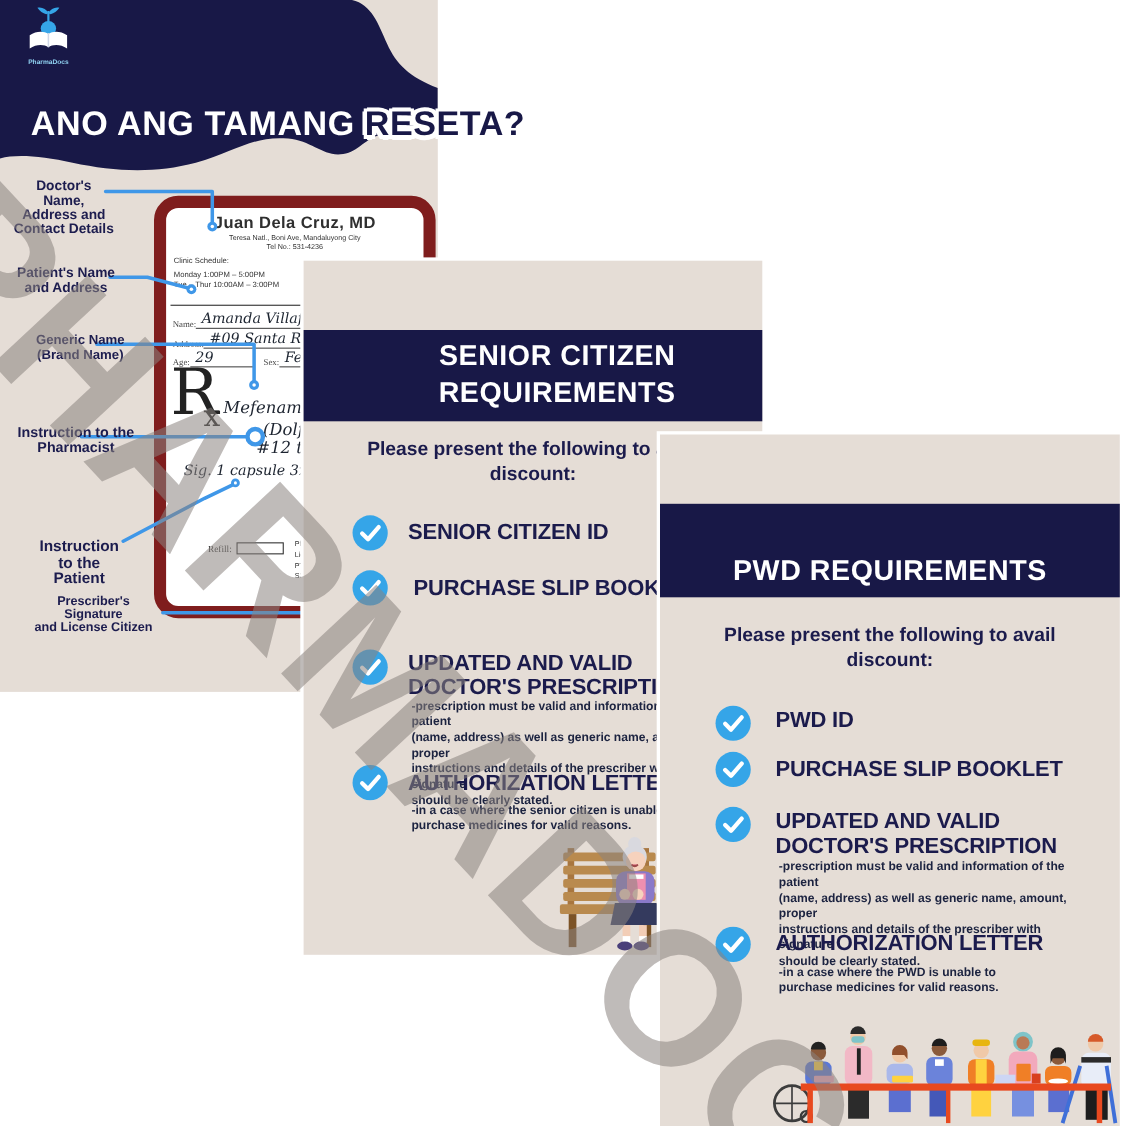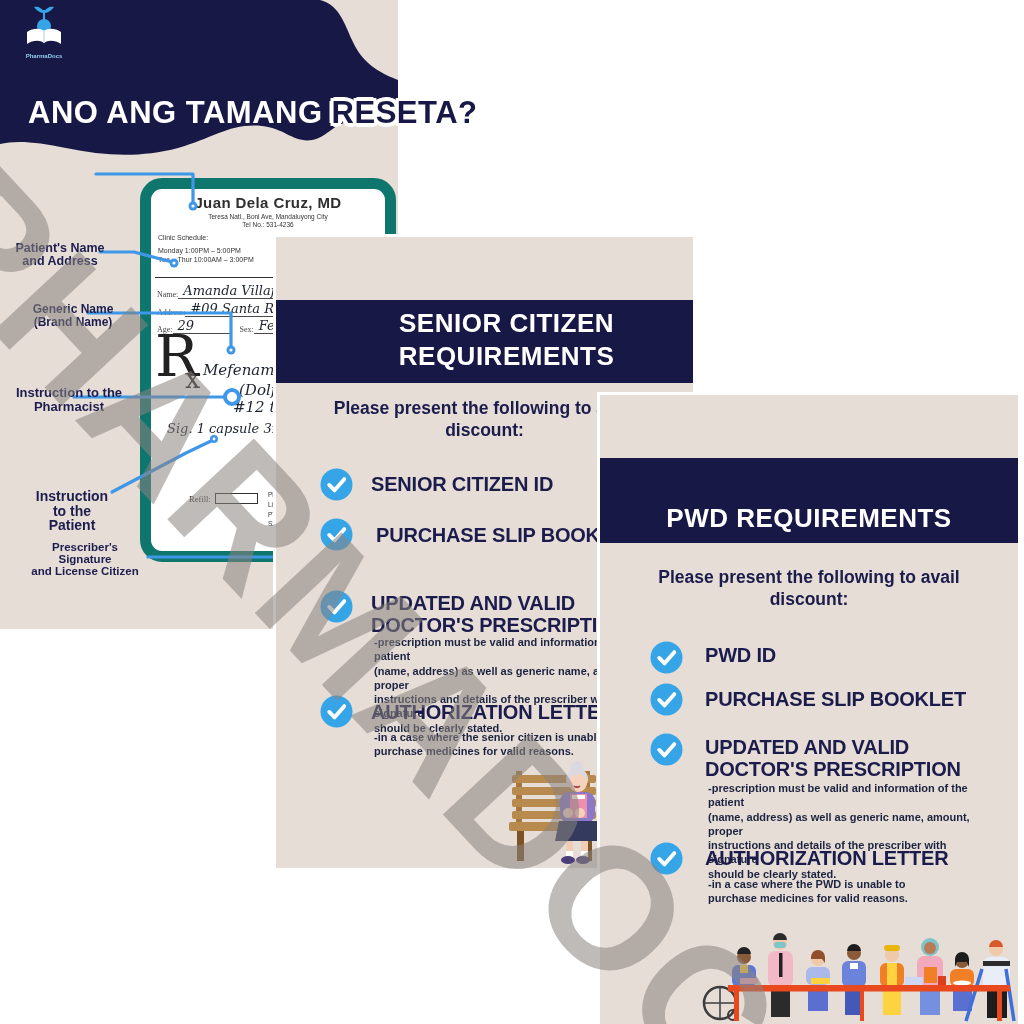--- a/index.html
+++ b/index.html
@@ -19,21 +19,21 @@
   .logo{position:absolute;left:20px;top:6px;width:48px;text-align:center;z-index:5;}
   .logo .lname{font-size:6px;font-weight:700;color:#8fd0f0;margin-top:1px;}
   .ptitle{position:absolute;left:28px;top:74px;font-weight:800;font-size:31px;letter-spacing:.5px;white-space:nowrap;z-index:4;}
   .t1{color:#ffffff;}
   .t2{color:#181847;margin-left:9px;
     text-shadow:-3px -3px 0 #fff,3px -3px 0 #fff,-3px 3px 0 #fff,3px 3px 0 #fff,0 -4px 0 #fff,0 4px 0 #fff,-4px 0 0 #fff,4px 0 0 #fff;}
   .callout{position:absolute;font-weight:800;color:#1c1c4e;text-align:center;line-height:1.05;z-index:6;}
   .lines{position:absolute;left:0;top:0;z-index:5;}
   
   .pad{position:absolute;left:140px;top:178px;width:256px;height:384px;background:#fff;
-    border:11px solid #0f766e;border-radius:22px;box-sizing:border-box;overflow:hidden;z-index:2;}
+    border:11px solid #7f1d1d;border-radius:22px;box-sizing:border-box;overflow:hidden;z-index:2;}
   .pad *{position:absolute;color:#333;}
   .docname{left:0;right:0;top:5px;text-align:center;font-size:15px;font-weight:700;color:#2f2f2f;letter-spacing:.4px;}
   .docaddr{left:0;right:0;top:24px;text-align:center;font-size:6.5px;}
   .doctel{left:0;right:0;top:32px;text-align:center;font-size:6.5px;}
   .clinic{left:7px;top:45px;font-size:7px;}
   .sched{left:7px;top:57px;font-size:7px;line-height:1.3;}
   .hline{left:4px;right:4px;top:88px;border-top:1.6px solid #2f2f2f;}
   .prow{left:6px;right:8px;display:flex;align-items:flex-end;}
   .prow .lab{position:static;font-size:8px;font-family:"Liberation Serif",serif;color:#444;white-space:nowrap;}
   .prow .val{position:static;border-bottom:1.2px solid #4a4a4a;font-family:"DejaVu Serif",serif;
@@ -139,20 +139,24 @@
         <circle cx="174" cy="263" r="4.5" fill="#3f97e8"></circle>
           <circle cx="174" cy="263" r="1.6" fill="#fff"></circle>
         <circle cx="231" cy="350" r="4.5" fill="#3f97e8"></circle>
           <circle cx="231" cy="350" r="1.6" fill="#fff"></circle>
         <circle cx="232" cy="397" r="7" fill="#fff" stroke="#3f97e8" stroke-width="4"></circle>
         <circle cx="214" cy="439" r="4" fill="#3f97e8"></circle>
           <circle cx="214" cy="439" r="1.4" fill="#fff"></circle>
       </g>
     </svg>
 
+    <div class="callout pre" style="left:6px;top:163px;width:104px;font-size:12.5px;">Doctor's
+Name,
+Address and
+Contact Details</div>
     <div class="callout pre" style="left:8px;top:242px;width:104px;font-size:12.5px;">Patient's Name
 and Address</div>
     <div class="callout pre" style="left:14px;top:303px;width:118px;font-size:12px;">Generic Name
 (Brand Name)</div>
     <div class="callout pre" style="left:10px;top:386px;width:118px;font-size:13px;">Instruction to the
 Pharmacist</div>
     <div class="callout pre" style="left:30px;top:489px;width:84px;font-size:14px;">Instruction
 to the
 Patient</div>
     <div class="callout pre" style="left:14px;top:541px;width:142px;font-size:11.5px;">Prescriber's

